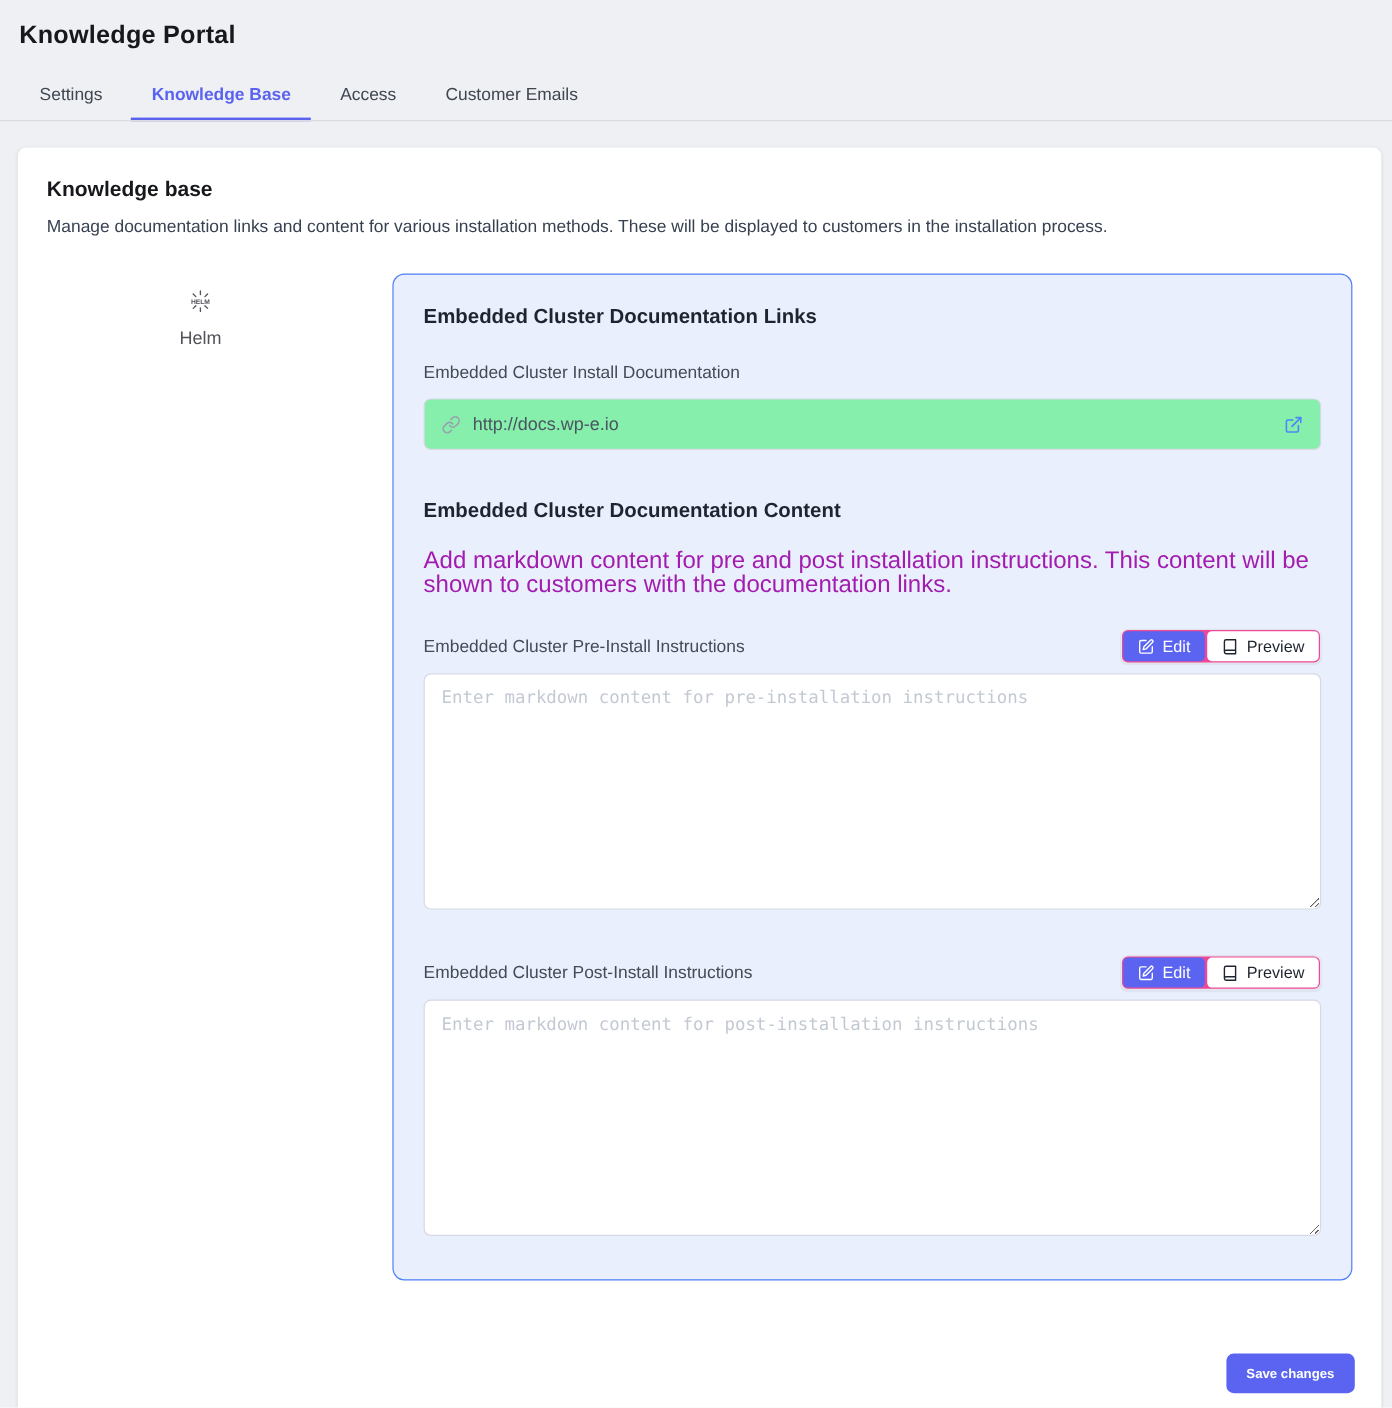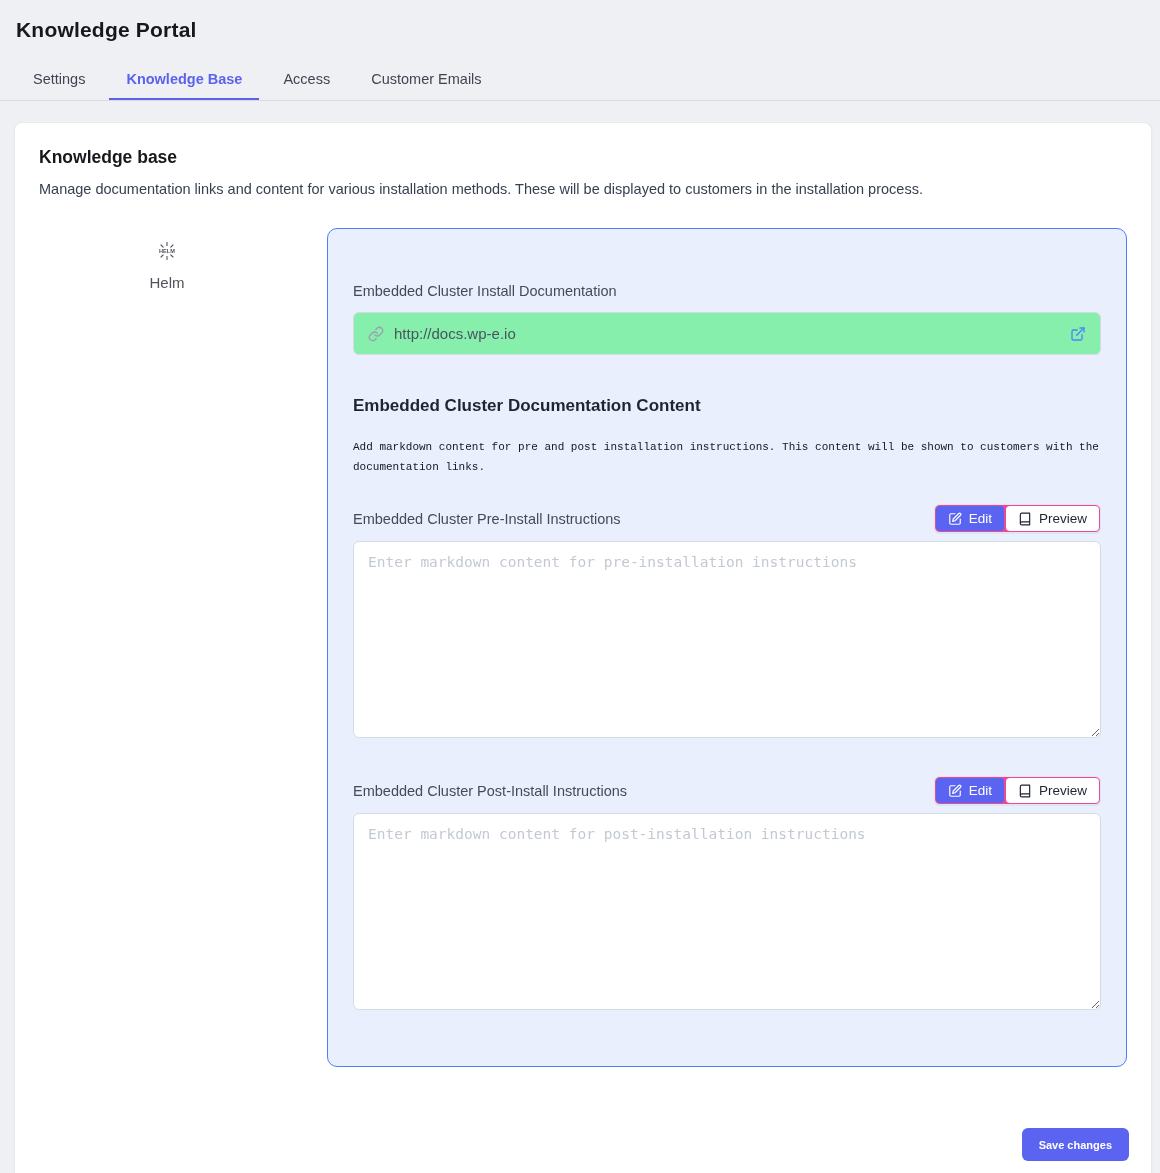--- a/index.html
+++ b/index.html
@@ -63,21 +63,21 @@
     border: 1px solid #d6dae3; border-radius: 6px;
     display: flex; align-items: center; gap: 10px; padding: 0 14px;
   }
   .input-wrap input {
     flex: 1; border: none; outline: none; background: transparent;
     font-family: "Liberation Sans", sans-serif; font-size: 15px; color: #4a5560;
   }
   .icon-16 { width: 16px; height: 16px; display: block; }
 
   .content-heading { margin-top: 41px; }
-  .content-desc { margin-top: 21px; font-size: 11px; color: #0f172a; line-height: 20px; max-width: 760px; font-family: Liberation Mono, monospace; }
+  .content-desc { margin-top: 21px; font-size: 20px; color: #a21caf; line-height: 20px; max-width: 760px; }
 
   .editor-block { margin-top: 27px; }
   .editor-block.second { margin-top: 38px; }
   .editor-head { display: flex; justify-content: space-between; align-items: center; }
   .seg {
     display: flex; background: #ec4899; border: 1px solid #e3e6ea; border-radius: 6px;
     padding: 1px; gap: 2px; box-shadow: 0 1px 1px rgba(16,24,40,.05);
   }
   .seg-btn {
     display: flex; align-items: center; gap: 7px; height: 25px; padding: 0 12px;
@@ -132,20 +132,21 @@
               <line x1="16" y1="16" x2="13.8" y2="13.8"></line>
               <line x1="10" y1="15.5" x2="10" y2="18.5"></line>
               <text x="10" y="12" text-anchor="middle" font-size="5.6" font-weight="bold" fill="#52525b" stroke="none" font-family="Liberation Sans, sans-serif">HELM</text>
             </svg>
           </span>
           <span>Helm</span>
         </div>
       </div>
 
       <div class="panel">
+        <div class="panel-heading">Embedded Cluster Documentation Links</div>
 
         <div class="field-label mt-label">Embedded Cluster Install Documentation</div>
         <div class="input-wrap">
           <span>
             <svg class="icon-16" viewBox="0 0 24 24" fill="none" stroke="#9aa1ac" stroke-width="2" stroke-linecap="round" stroke-linejoin="round">
               <path d="M10 13a5 5 0 0 0 7.54.54l3-3a5 5 0 0 0-7.07-7.07l-1.72 1.71"></path>
               <path d="M14 11a5 5 0 0 0-7.54-.54l-3 3a5 5 0 0 0 7.07 7.07l1.71-1.71"></path>
             </svg>
           </span>
           <input type="text" value="http://docs.wp-e.io" style="">

